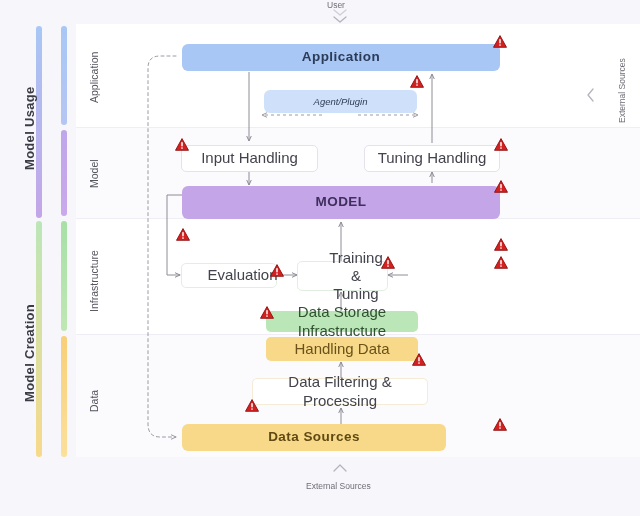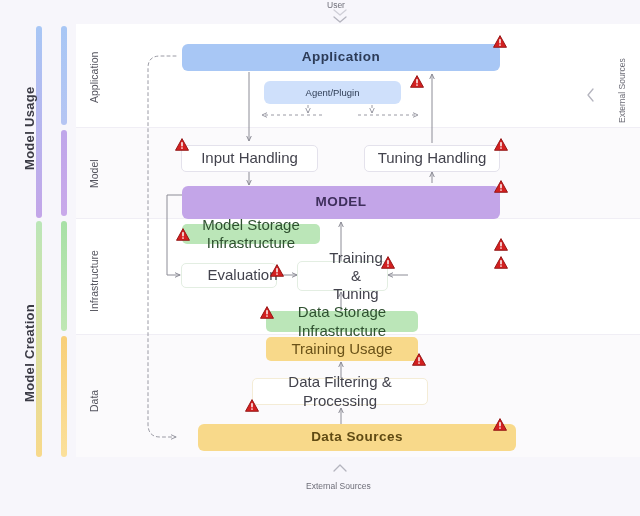--- a/index.html
+++ b/index.html
@@ -144,43 +144,42 @@
 
     <path d="M176,56 L160,56 Q148,56 148,68 L148,424 Q148,437 160,437 L176,437" fill="none" stroke="#9a9aa4" stroke-width="1" stroke-dasharray="3,3" stroke-linecap="round" marker-end="url(#ahd)"></path>
   </svg>
 
   <div class="edge-cap" style="left:327px;top:0px;">User</div>
   <div class="edge-cap vert" style="left:617px;top:123px;">External Sources</div>
   <div class="edge-cap" style="left:306px;top:481px;">External Sources</div>
 
   <div class="node big app" style="left:182px;top:44px;width:318px;height:27px;">Application</div>
 
-  <div class="node agent" style="left:264px;top:81px;width:137px;height:23px;">Agent/Plugin</div>
+  <div class="node agent" style="left:264px;top:90px;width:153px;height:23px;font-style:italic;">Agent/Plugin</div>
 
   <div class="node outline" style="left:181px;top:145px;width:137px;height:27px;">Input Handling</div>
 
   <div class="node outline" style="left:364px;top:145px;width:136px;height:27px;">Tuning Handling</div>
 
   <div class="node big model" style="left:182px;top:186px;width:318px;height:33px;">MODEL</div>
 
-  <div class="node green" style="left:182px;top:224px;width:138px;height:20px;">Model Storage Infrastructure</div>
 
 
   <div class="node outline-green" style="left:181px;top:263px;width:96px;height:25px;">Evaluation</div>
 
   <div class="node outline-green" style="left:297px;top:261px;width:91px;height:30px;">Training &amp; Tuning</div>
 
 
   <div class="node green" style="left:266px;top:311px;width:152px;height:21px;">Data Storage Infrastructure</div>
 
-  <div class="node yellow" style="left:266px;top:337px;width:152px;height:24px;">Training Usage</div>
+  <div class="node yellow" style="left:266px;top:337px;width:152px;height:24px;">Handling Data</div>
 
   <div class="node outline-yellow" style="left:252px;top:378px;width:176px;height:27px;">Data Filtering &amp; Processing</div>
 
-  <div class="node big yellow" style="left:198px;top:424px;width:318px;height:27px;">Data Sources</div>
+  <div class="node big yellow" style="left:182px;top:424px;width:264px;height:27px;">Data Sources</div>
 
   <div class="warn" style="left:493px;top:35px;">
       <svg viewBox="0 0 14 13" xmlns="http://www.w3.org/2000/svg">
         <path d="M7 0.6 L13.5 12.3 L0.5 12.3 Z" fill="#d32020" stroke="#8f1111" stroke-width="0.9" stroke-linejoin="round"></path>
         <rect x="6.25" y="4.1" width="1.5" height="4.3" rx="0.7" fill="#ffffff"></rect>
         <circle cx="7" cy="10.0" r="0.85" fill="#ffffff"></circle>
       </svg>
     </div>
   <div class="warn" style="left:410px;top:75px;">
       <svg viewBox="0 0 14 13" xmlns="http://www.w3.org/2000/svg">

